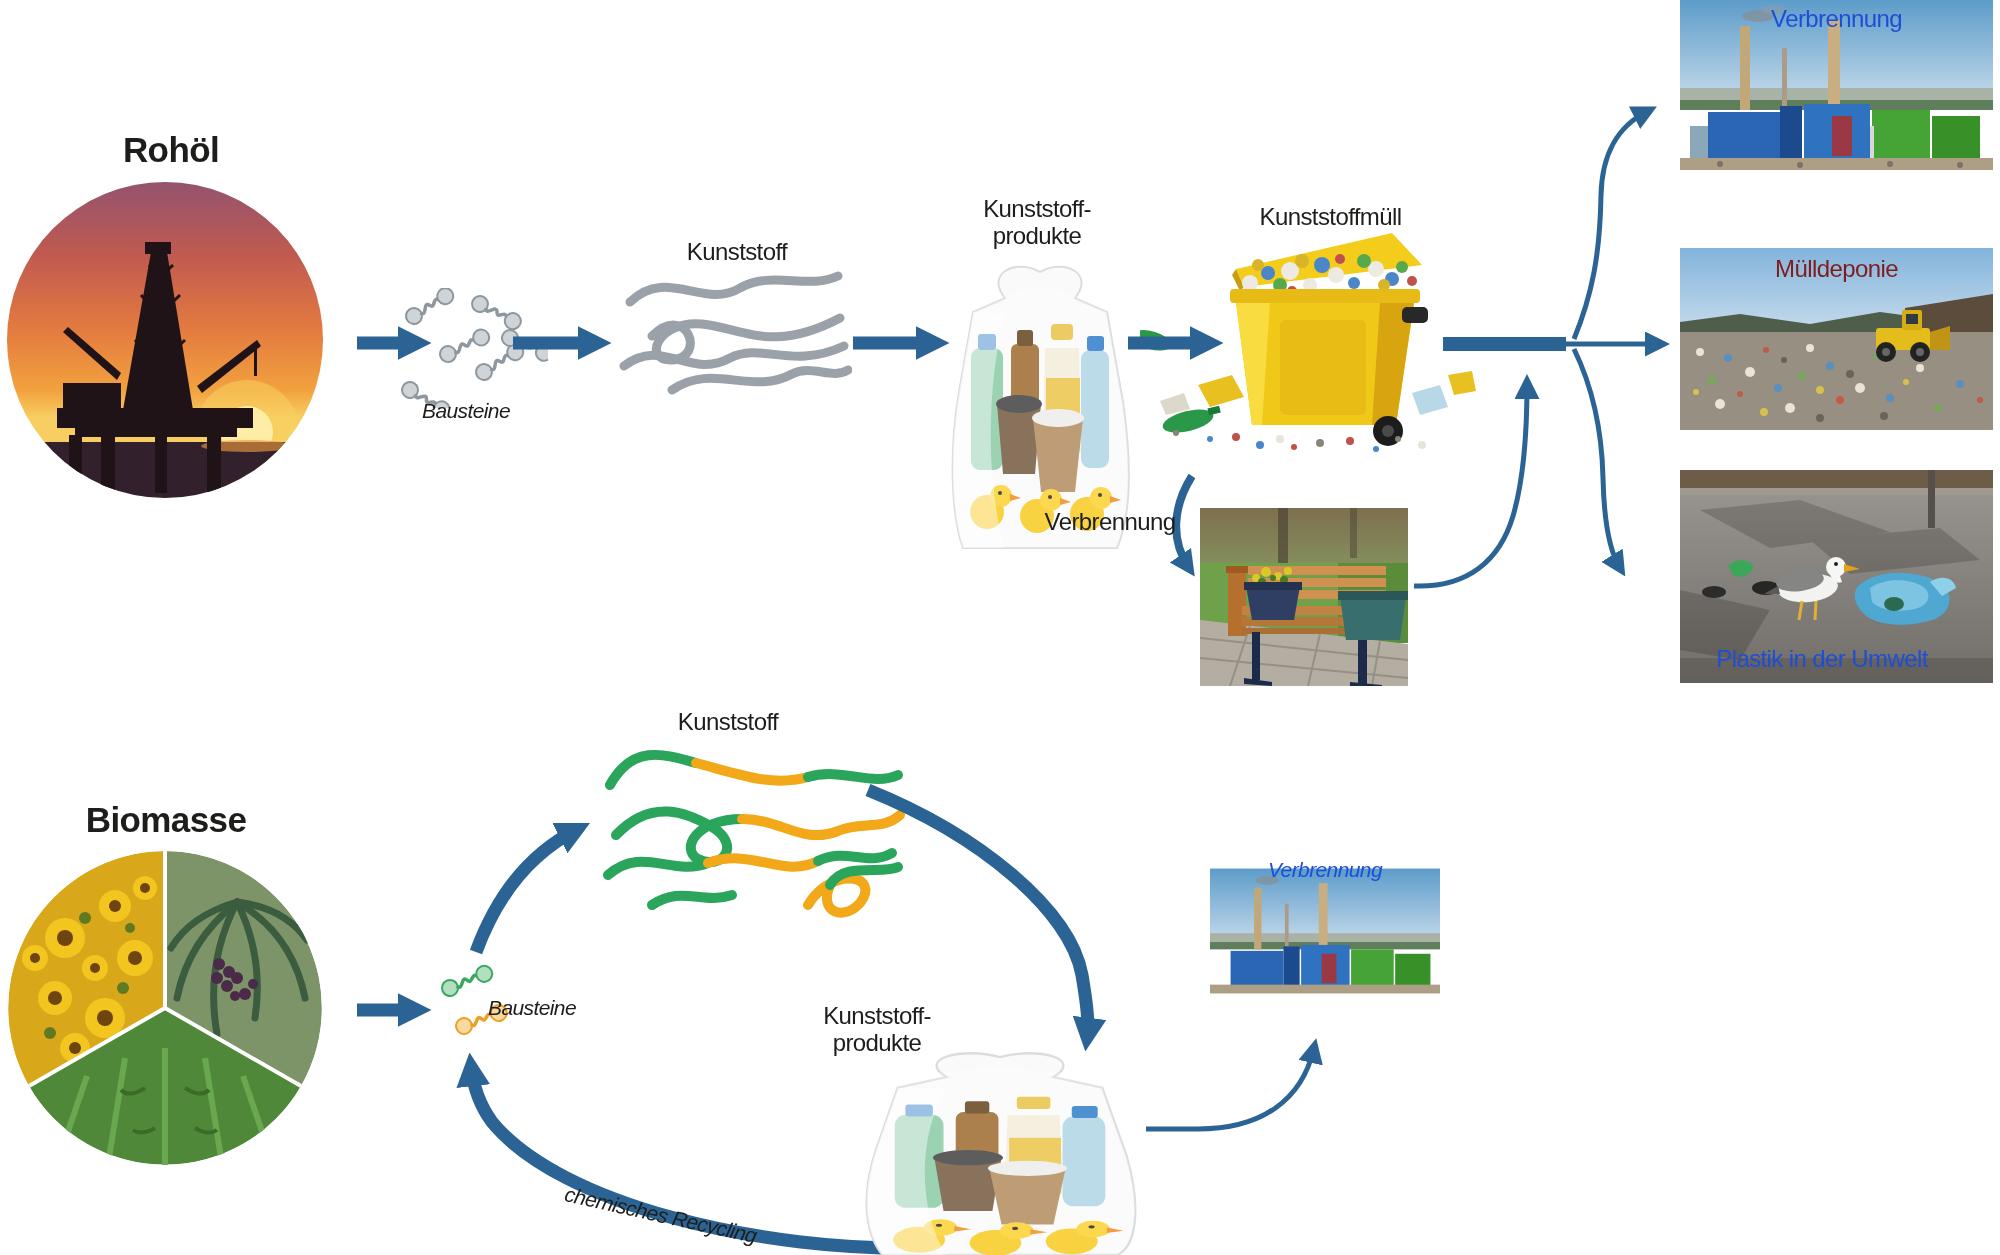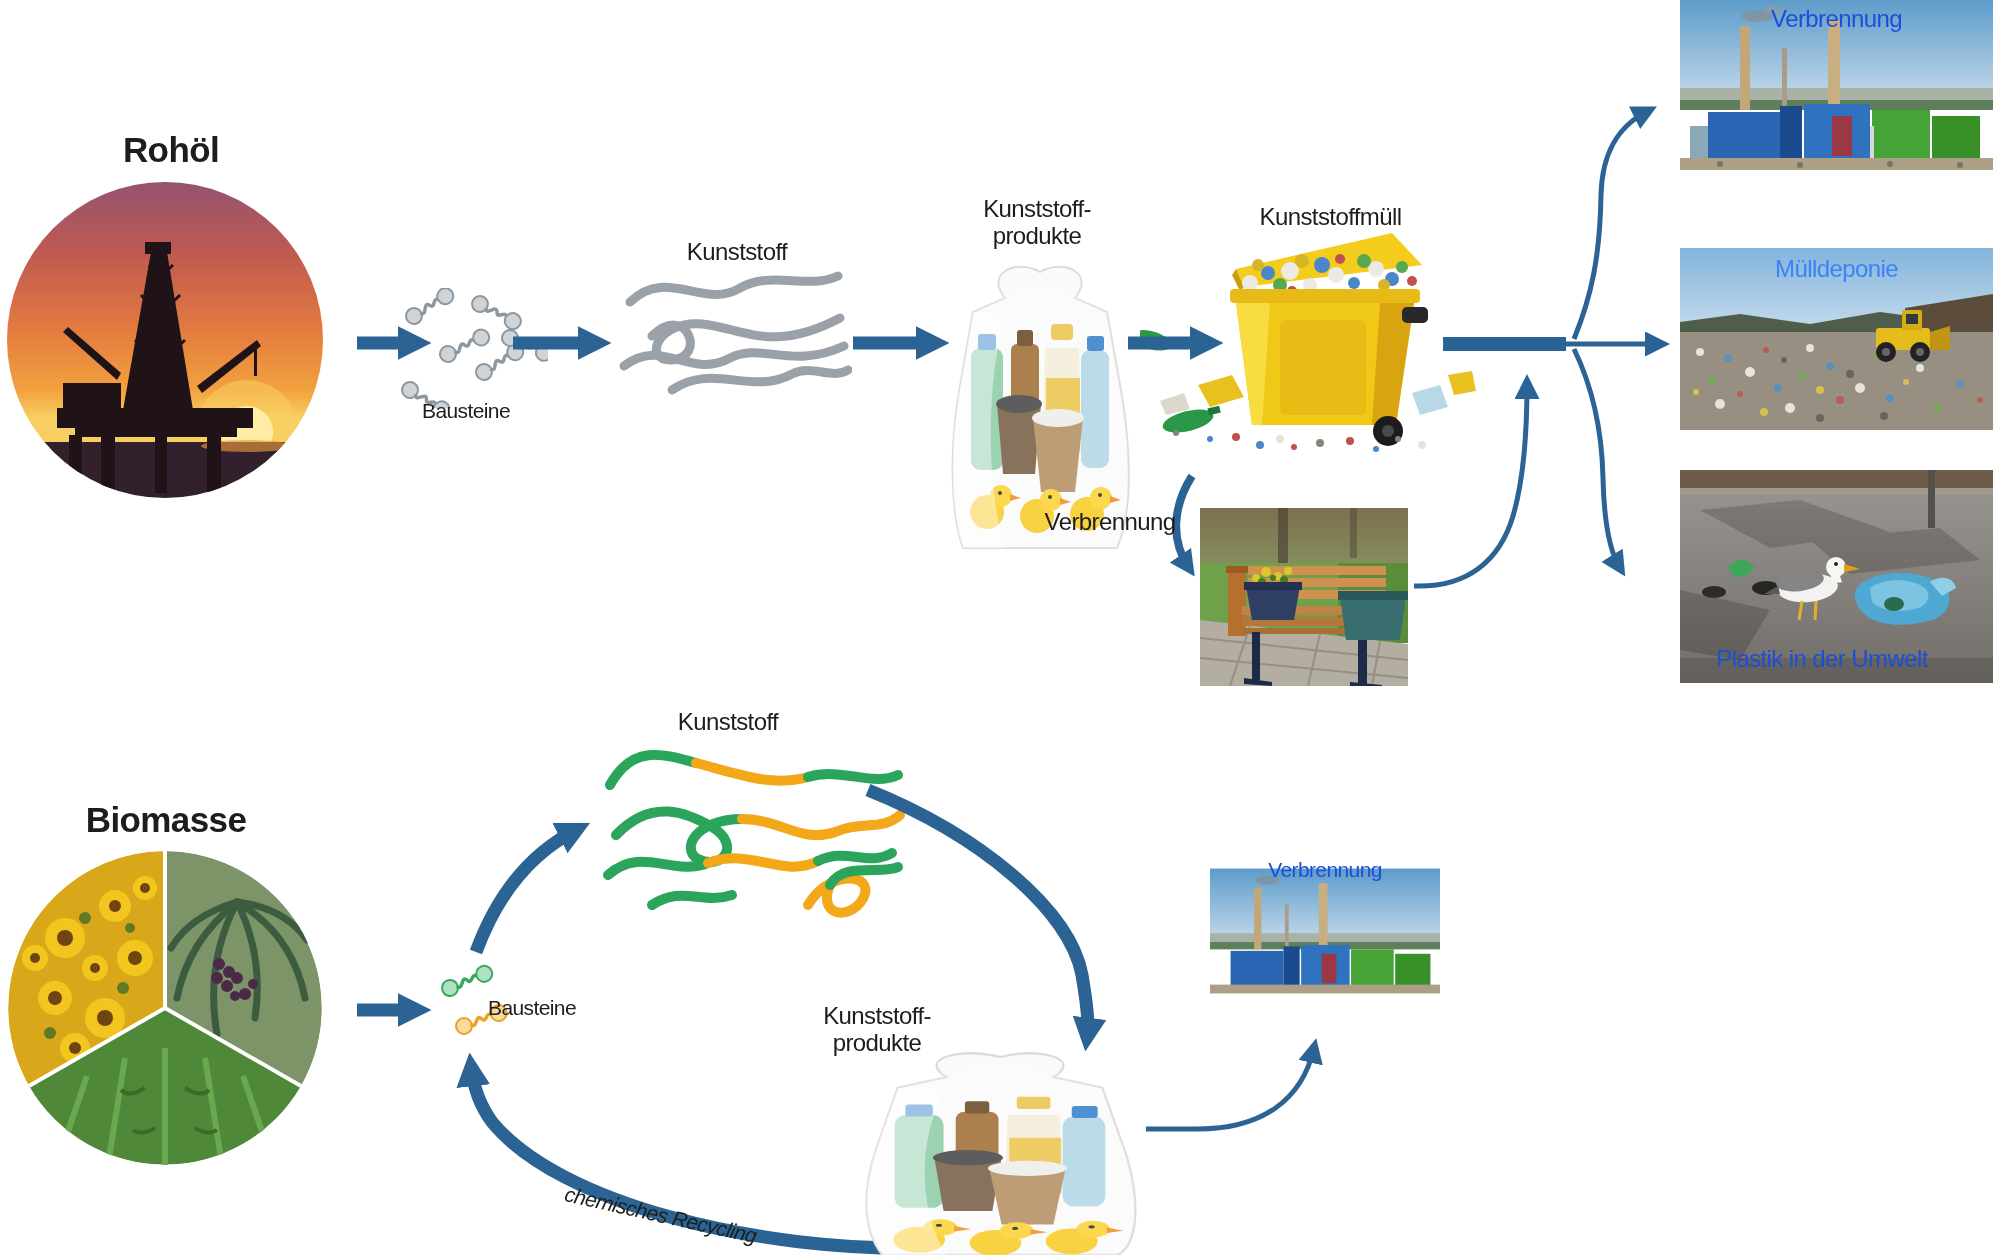--- a/index.html
+++ b/index.html
@@ -3,23 +3,23 @@
 <meta charset="utf-8">
 <style>
   html,body{margin:0;padding:0;background:#fff;}
   .canvas{position:relative;width:2000px;height:1255px;background:#ffffff;overflow:hidden;
           font-family:"Liberation Sans",sans-serif;color:#1d1d1b;}
   .layer{position:absolute;left:0;top:0;}
   .photo{position:absolute;}
   .lbl{position:absolute;line-height:1.12;text-align:center;letter-spacing:-0.6px;z-index:7;}
   .bold{font-weight:700;font-size:35px;}
   .md{font-size:24px;}
-  .sm{font-size:21px;}
+  .sm{font-size:21px;font-style:italic;}
   .white{color:#1d4ed8;}
-  .dark{color:#3b82f6;}
+  .dark{color:#7f1d1d;}
   .ital{font-style:italic;}
   .ln{display:block;}
   .ar{stroke:#2b6494;fill:none;}
   svg{display:block;}
 </style>
 </head>
 <body>
 
 <div class="canvas">
 

